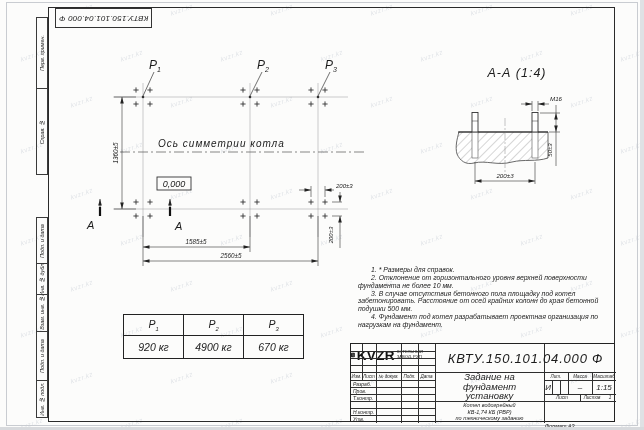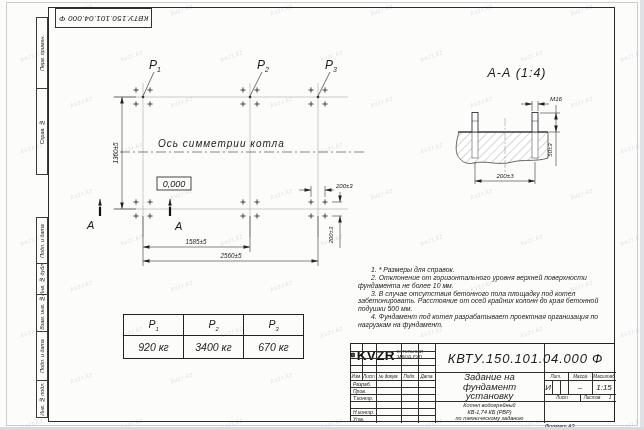--- a/index.html
+++ b/index.html
@@ -330,21 +330,21 @@
 
   <table class="abs" id="load-table">
     <tbody>
         <tr class="hdr">
       <td><span>P</span><sub>1</sub></td>
       <td><span>P</span><sub>2</sub></td>
       <td><span>P</span><sub>3</sub></td>
     </tr>
     <tr class="val">
       <td>920 кг</td>
-      <td>3400 кг</td>
+      <td>4900 кг</td>
       <td>670 кг</td>
     </tr>
   </tbody>
     </table>
 
   <div class="abs" id="notes">
     <p>1. * Размеры для справок.</p>
     <p>2. Отклонение от горизонтального уровня верхней поверхности фундамента не более 10 мм.</p>
     <p>3. В случае отсутствия бетонного пола площадку под котел забетонировать. Расстояние от осей крайних колонн до края бетонной подушки 500 мм.</p>
     <p>4. Фундамент под котел разрабатывает проектная организация по нагрузкам на фундамент.</p>

